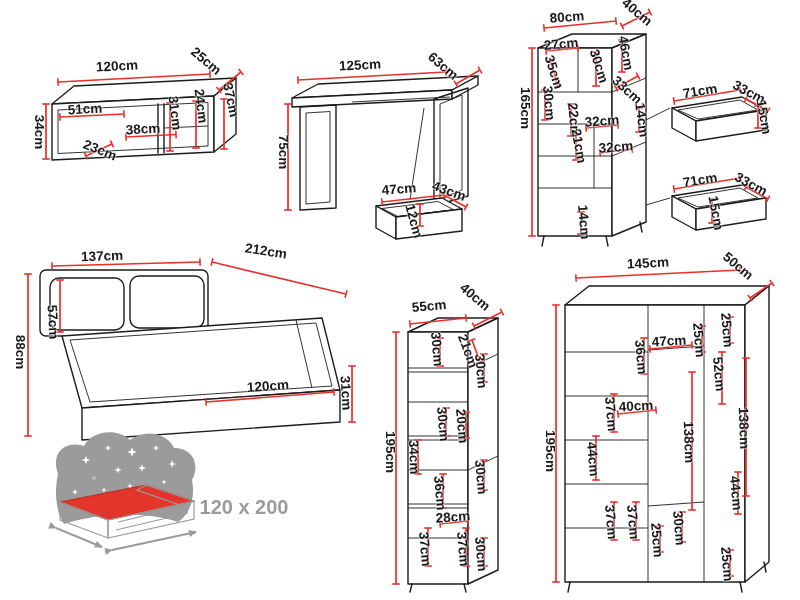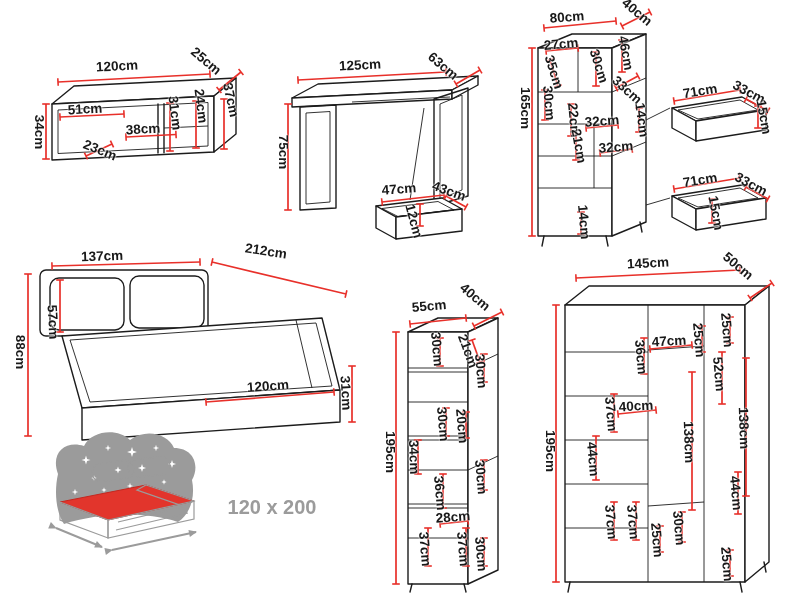--- a/index.html
+++ b/index.html
@@ -317,15 +317,15 @@
       <span class="dim" style="left: 689px; top: 442px; transform: translate(-50%, -50%) rotate(88deg);">138cm</span>
       <span class="dim" style="left: 744px; top: 428px; transform: translate(-50%, -50%) rotate(88deg);">138cm</span>
       <span class="dim" style="left: 611px; top: 522px; transform: translate(-50%, -50%) rotate(85deg);">37cm</span>
       <span class="dim" style="left: 633px; top: 522px; transform: translate(-50%, -50%) rotate(85deg);">37cm</span>
       <span class="dim" style="left: 657px; top: 540px; transform: translate(-50%, -50%) rotate(85deg);">25cm</span>
       <span class="dim" style="left: 679px; top: 528px; transform: translate(-50%, -50%) rotate(85deg);">30cm</span>
       <span class="dim" style="left: 736px; top: 493px; transform: translate(-50%, -50%) rotate(85deg);">44cm</span>
       <span class="dim" style="left: 727px; top: 564px; transform: translate(-50%, -50%) rotate(85deg);">25cm</span>
     </div>
 
-<div class="size-label" style="left:272px;top:507px;">120 x 200</div>
+<div class="size-label" style="left:244px;top:507px;">120 x 200</div>
 
 </div>
 
 </body></html>

